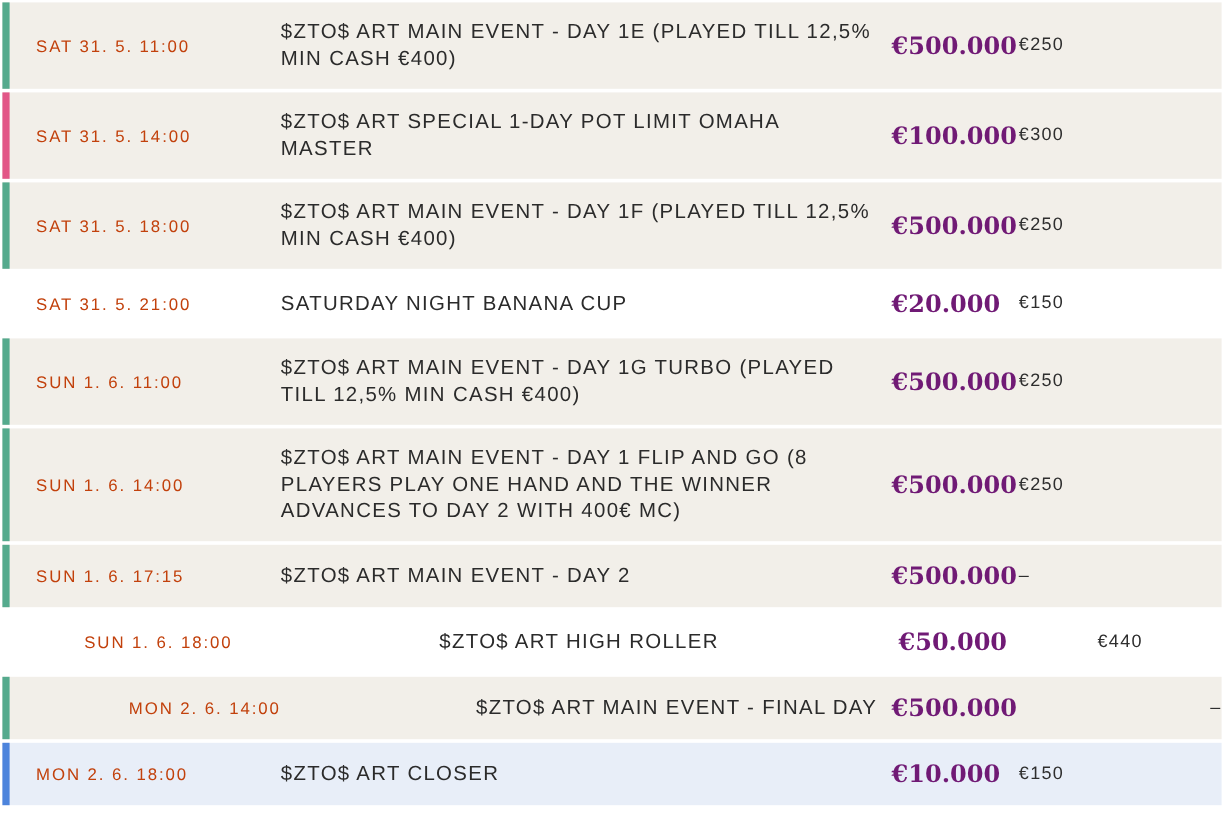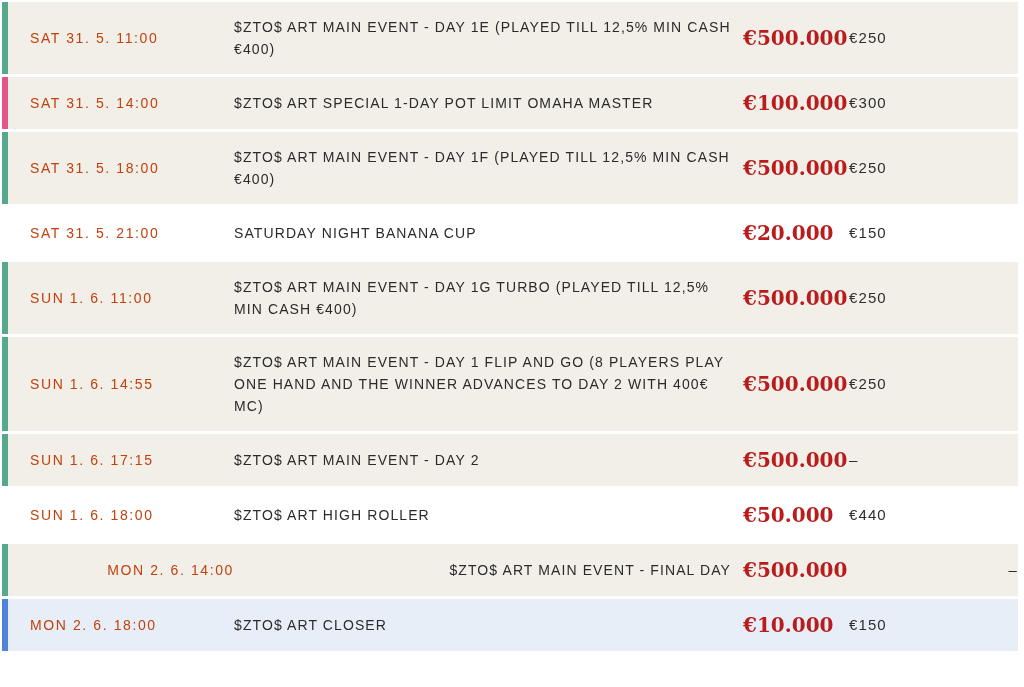--- a/index.html
+++ b/index.html
@@ -34,33 +34,33 @@
     font-size: 14px;
     letter-spacing: 1.6px;
     color: #c2410c;
     line-height: 22px;
     flex-shrink: 0;
     white-space: nowrap;
   }
   .cell.title {
     width: 501px;
     padding-right: 4px;
-    font-size: 14px;
+    font-size: 17px;
     letter-spacing: 1.1px;
     color: #2b2b2b;
     line-height: 22px;
     flex-shrink: 0;
   }
   .cell.guarantee {
     width: 110px;
     padding-left: 8px;
     font-family: "DejaVu Serif", serif;
     font-weight: bold;
     font-size: 20px;
-    color: #b91c1c;
+    color: #701a75;
     line-height: 24px;
     flex-shrink: 0;
     white-space: nowrap;
   }
   .cell.buyin {
     flex: 1;
     padding-left: 4px;
     font-size: 15px;
     letter-spacing: 1.1px;
     color: #2e2e2e;
@@ -101,34 +101,34 @@
   </div>
 
   <div class="row bg-beige" style="border-left-color: rgb(85, 170, 141);">
     <div class="cell time">SUN 1. 6. 11:00</div>
     <div class="cell title">$ZTO$ ART MAIN EVENT - DAY 1G TURBO (PLAYED TILL 12,5% MIN CASH €400)</div>
     <div class="cell guarantee">€500.000</div>
     <div class="cell buyin">€250</div>
   </div>
 
   <div class="row bg-beige" style="border-left-color: rgb(85, 170, 141);">
-    <div class="cell time">SUN 1. 6. 14:55</div>
+    <div class="cell time">SUN 1. 6. 14:00</div>
     <div class="cell title">$ZTO$ ART MAIN EVENT - DAY 1 FLIP AND GO (8 PLAYERS PLAY ONE HAND AND THE WINNER ADVANCES TO DAY 2 WITH 400€ MC)</div>
     <div class="cell guarantee">€500.000</div>
     <div class="cell buyin">€250</div>
   </div>
 
   <div class="row bg-beige" style="border-left-color: rgb(85, 170, 141);">
     <div class="cell time">SUN 1. 6. 17:15</div>
     <div class="cell title">$ZTO$ ART MAIN EVENT - DAY 2</div>
     <div class="cell guarantee">€500.000</div>
     <div class="cell buyin">–</div>
   </div>
 
-  <div class="row bg-white" style="border-left-color: transparent;">
+  <div class="row bg-white" style="border-left-color: transparent; text-align: center;">
     <div class="cell time">SUN 1. 6. 18:00</div>
     <div class="cell title">$ZTO$ ART HIGH ROLLER</div>
     <div class="cell guarantee">€50.000</div>
     <div class="cell buyin">€440</div>
   </div>
 
   <div class="row bg-beige" style="border-left-color: rgb(85, 170, 141); text-align: right;">
     <div class="cell time">MON 2. 6. 14:00</div>
     <div class="cell title">$ZTO$ ART MAIN EVENT - FINAL DAY</div>
     <div class="cell guarantee">€500.000</div>

